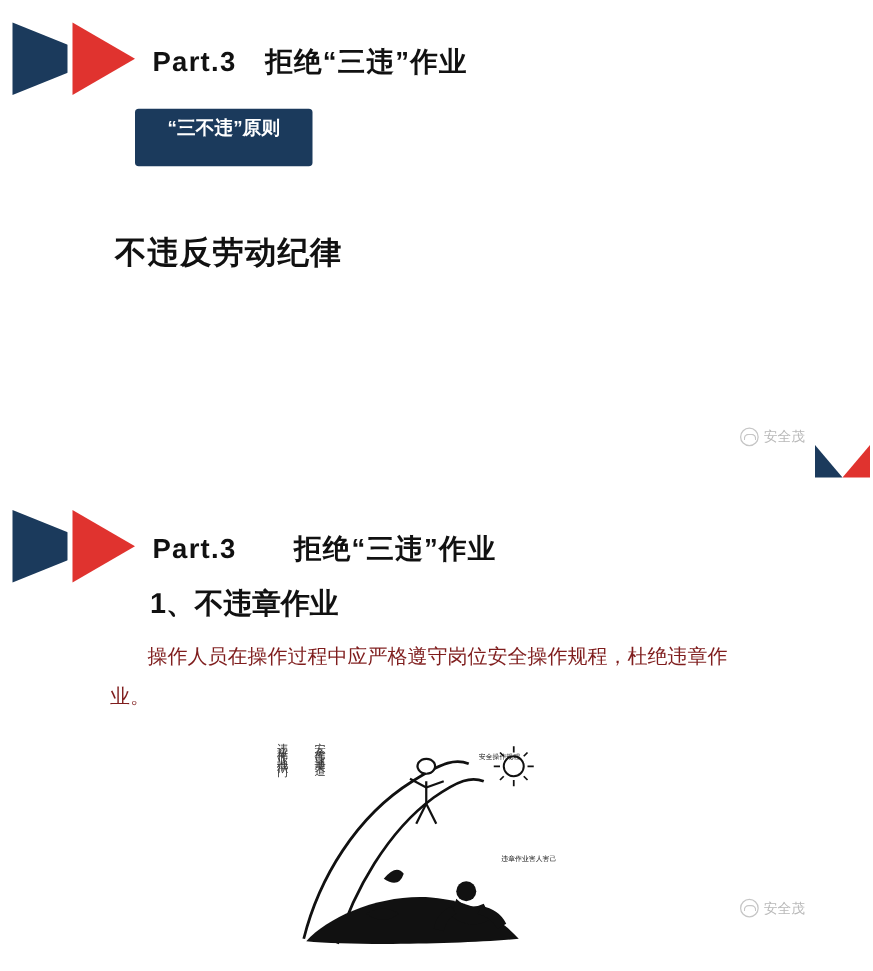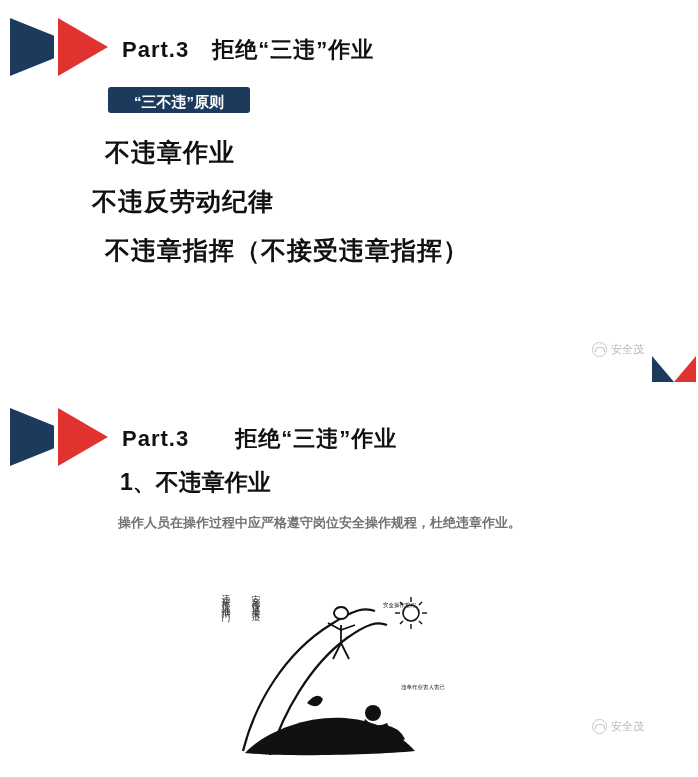--- a/index.html
+++ b/index.html
@@ -69,21 +69,21 @@
     white-space: nowrap;
   }
 
   
   .pill {
     position: absolute;
     background: #1b3a5c;
     color: #ffffff;
     font-size: 15px;
     font-weight: bold;
-    padding: 6px 26px 1px 26px;
+    padding: 6px 26px 21px 26px;
     border-radius: 3px;
     white-space: nowrap;
   }
 
   .big-line {
     position: absolute;
     font-size: 25px;
     font-weight: bold;
     color: #111111;
     white-space: nowrap;
@@ -93,24 +93,24 @@
   .sub-heading {
     position: absolute;
     font-size: 23px;
     font-weight: bold;
     color: #111111;
     white-space: nowrap;
   }
 
   .body-text {
     position: absolute;
-    font-size: 13px;
-    font-weight: bold;
+    font-size: 16px;
+    font-weight: normal;
     line-height: 2.0;
-    color: #737373;
+    color: #7f1d1d;
     width: 520px;
     text-indent: 30px;
   }
 
   
   .watermark {
     position: absolute;
     display: flex;
     align-items: flex-end;
     gap: 4px;
@@ -180,25 +180,23 @@
   <div class="arrow-mark" style="left:10px; top:18px;">
     <span class="tri-dark"></span>
     <span class="tri-white"></span>
     <span class="tri-red"></span>
   </div>
 
   <div class="part-title" style="left:122px; top:35px;">Part.3　拒绝“三违”作业</div>
 
   <div class="pill" style="left:108px; top:87px;">“三不违”原则</div>
 
-  <div class="big-line" style="left:105px; top:136px;">不违章作业</div>
 
   <div class="big-line" style="left:92px; top:185px;">不违反劳动纪律</div>
 
-  <div class="big-line" style="left:105px; top:234px;">不违章指挥（不接受违章指挥）</div>
 
   <div class="watermark" style="left:592px; top:342px;">
     <span class="wm-circle"></span>
     <span>安全茂</span>
   </div>
 
   <div class="corner-tri" style="left:652px; top:356px;">
     <span class="left"></span>
     <span class="right"></span>
   </div>

